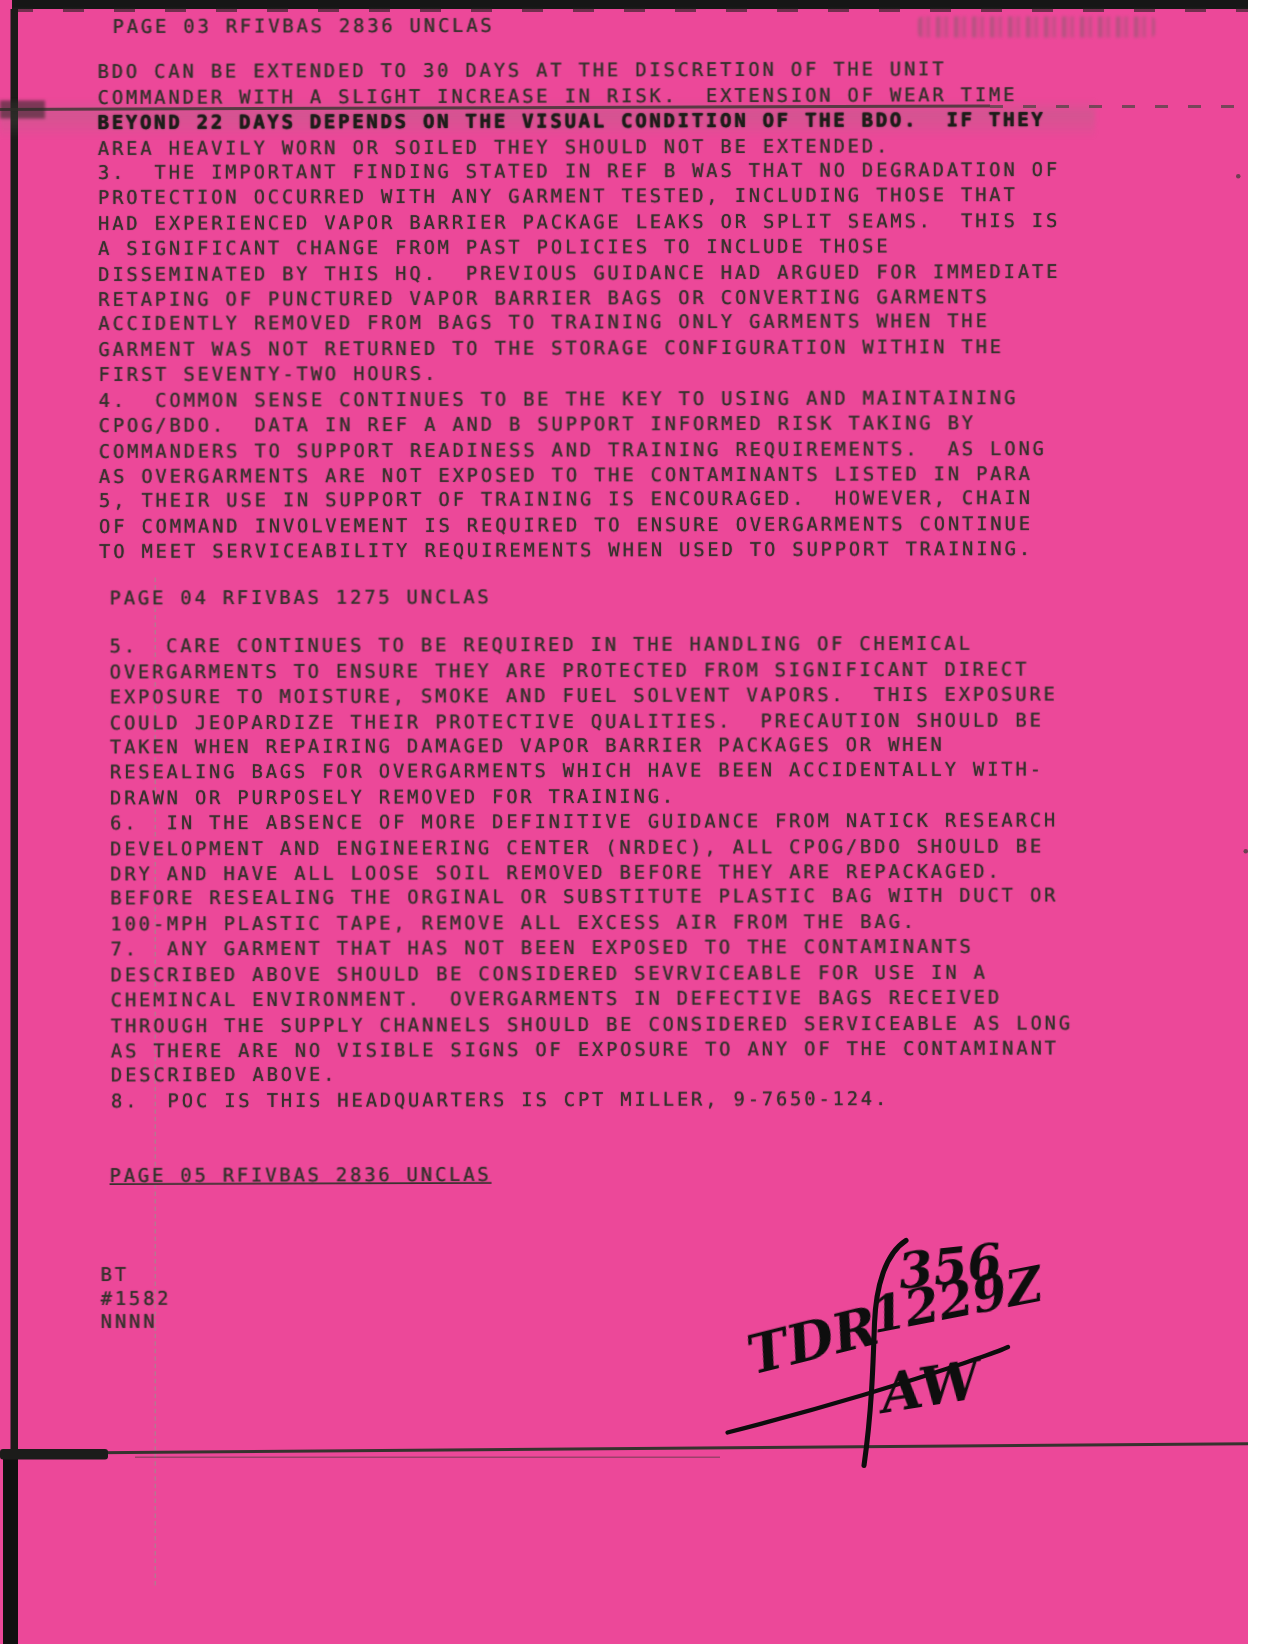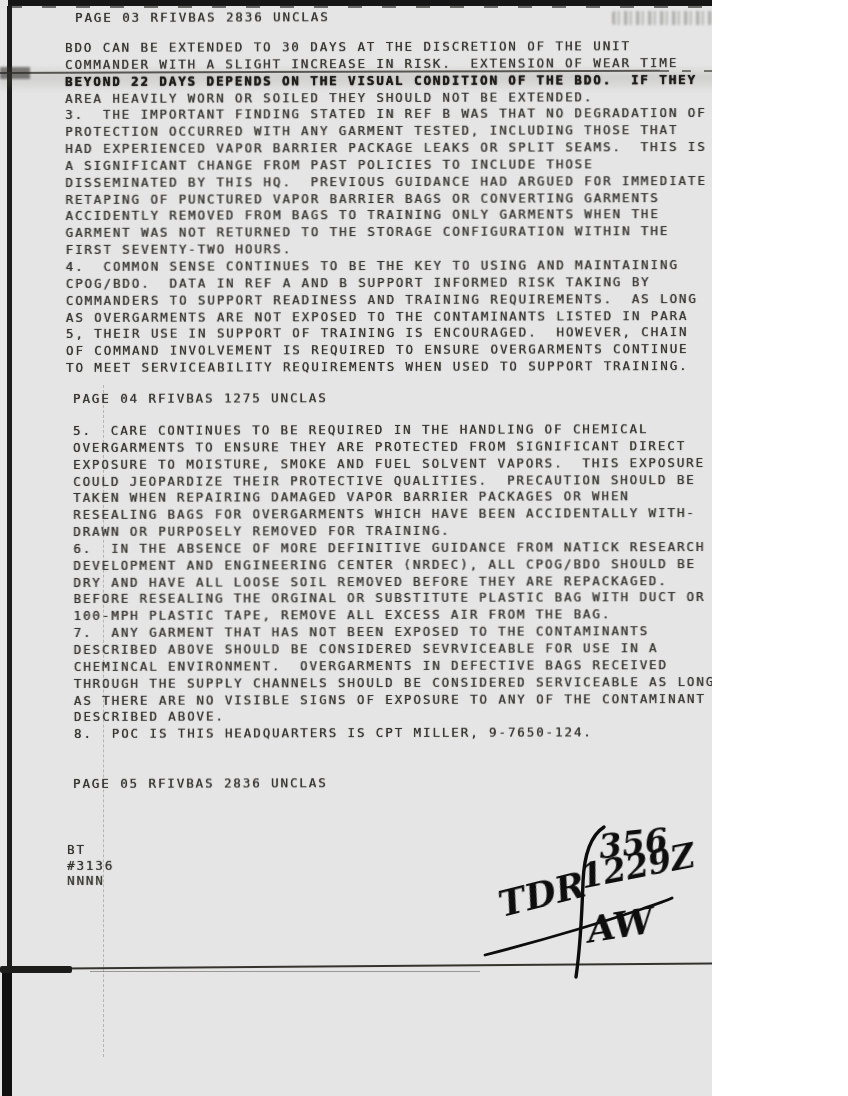--- a/index.html
+++ b/index.html
@@ -1,32 +1,32 @@
 <!DOCTYPE html>
 <html><head>
 <meta charset="utf-8">
 <style>
   html,body{margin:0;padding:0;}
   body{width:848px;height:1096px;background:#ffffff;overflow:hidden;}
-  .page{position:relative;width:712px;height:1096px;background:#e5e5e5;overflow:hidden;
+  .page{position:relative;width:832px;height:1096px;background:#ec4899;overflow:hidden;
         font-family:"DejaVu Sans Mono","Liberation Mono",monospace;}
 
   
   .typed{position:absolute;white-space:pre;
          font-family:"DejaVu Sans Mono","Liberation Mono",monospace;
          font-size:12.6px;letter-spacing:1.85px;line-height:16.85px;
          color:#34322c;text-shadow:0 0 0.7px rgba(45,43,38,0.85);
          filter:blur(0.32px);transform:rotate(-0.18deg);transform-origin:left top;}
   .hdr1{left:75px;top:10px;}
   .body1{left:65px;top:40px;}
   .smudged{left:65px;top:73.5px;font-weight:bold;color:#1d1c19;
            filter:blur(0.45px);text-shadow:0 0 1.2px rgba(35,33,30,0.9);}
   .hdr2{left:73px;top:391px;}
   .body2{left:73px;top:423px;}
-  .hdr3{left:73px;top:776px;}
+  .hdr3{left:73px;top:776px;text-decoration:underline;}
   .footer{left:67px;top:842px;line-height:15.6px;}
 
   
   .art{position:absolute;}
   .top-bar{left:8px;top:0;width:840px;height:6px;background:#161616;}
   .top-bar-frizz{left:8px;top:5px;width:840px;height:3px;
       background:repeating-linear-gradient(90deg,rgba(30,30,28,.6) 0 14px,transparent 14px 34px);}
   .left-bar{left:7px;top:6px;width:5px;height:962px;background:#1b1b19;}
   .left-bar-bottom{left:2px;top:966px;width:10px;height:130px;background:#101010;}
   .streak-band{left:0;top:66px;width:730px;height:26px;
@@ -117,21 +117,21 @@
 100-MPH PLASTIC TAPE, REMOVE ALL EXCESS AIR FROM THE BAG.
 7.  ANY GARMENT THAT HAS NOT BEEN EXPOSED TO THE CONTAMINANTS
 DESCRIBED ABOVE SHOULD BE CONSIDERED SEVRVICEABLE FOR USE IN A
 CHEMINCAL ENVIRONMENT.  OVERGARMENTS IN DEFECTIVE BAGS RECEIVED
 THROUGH THE SUPPLY CHANNELS SHOULD BE CONSIDERED SERVICEABLE AS LONG
 AS THERE ARE NO VISIBLE SIGNS OF EXPOSURE TO ANY OF THE CONTAMINANT
 DESCRIBED ABOVE.
 8.  POC IS THIS HEADQUARTERS IS CPT MILLER, 9-7650-124.</div>
   <div class="typed hdr3">PAGE 05 RFIVBAS 2836 UNCLAS</div>
   <div class="typed footer">BT
-#3136
+#1582
 NNNN</div>
 
   <svg class="strokes" width="848" height="1096" viewBox="0 0 848 1096">
     <path d="M 604 827 C 590 836, 584 858, 583 882 C 582 912, 581 942, 576 977" fill="none" stroke="#0d0d0d" stroke-width="3.4" stroke-linecap="round"></path>
     <path d="M 485 955 C 528 944, 588 927, 642 909 C 656 904, 666 901, 672 898" fill="none" stroke="#0d0d0d" stroke-width="2.8" stroke-linecap="round"></path>
   </svg>
   <span class="hand hw-356">356</span>
   <span class="hand hw-time">1229Z</span>
   <span class="hand hw-tdr">TDR</span>
   <span class="hand hw-aw">AW</span>

